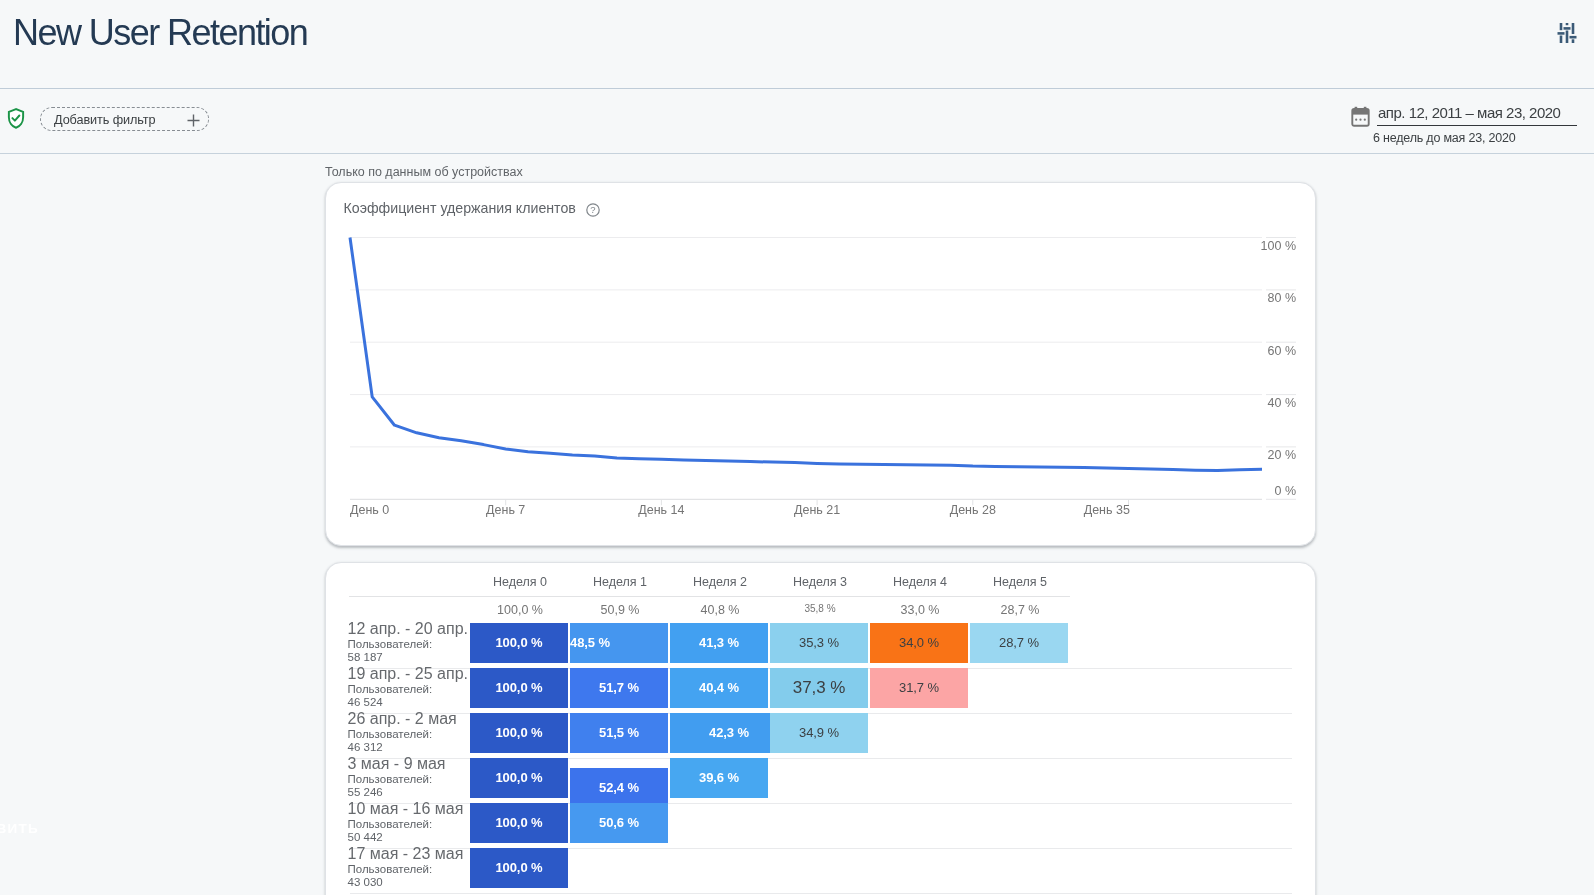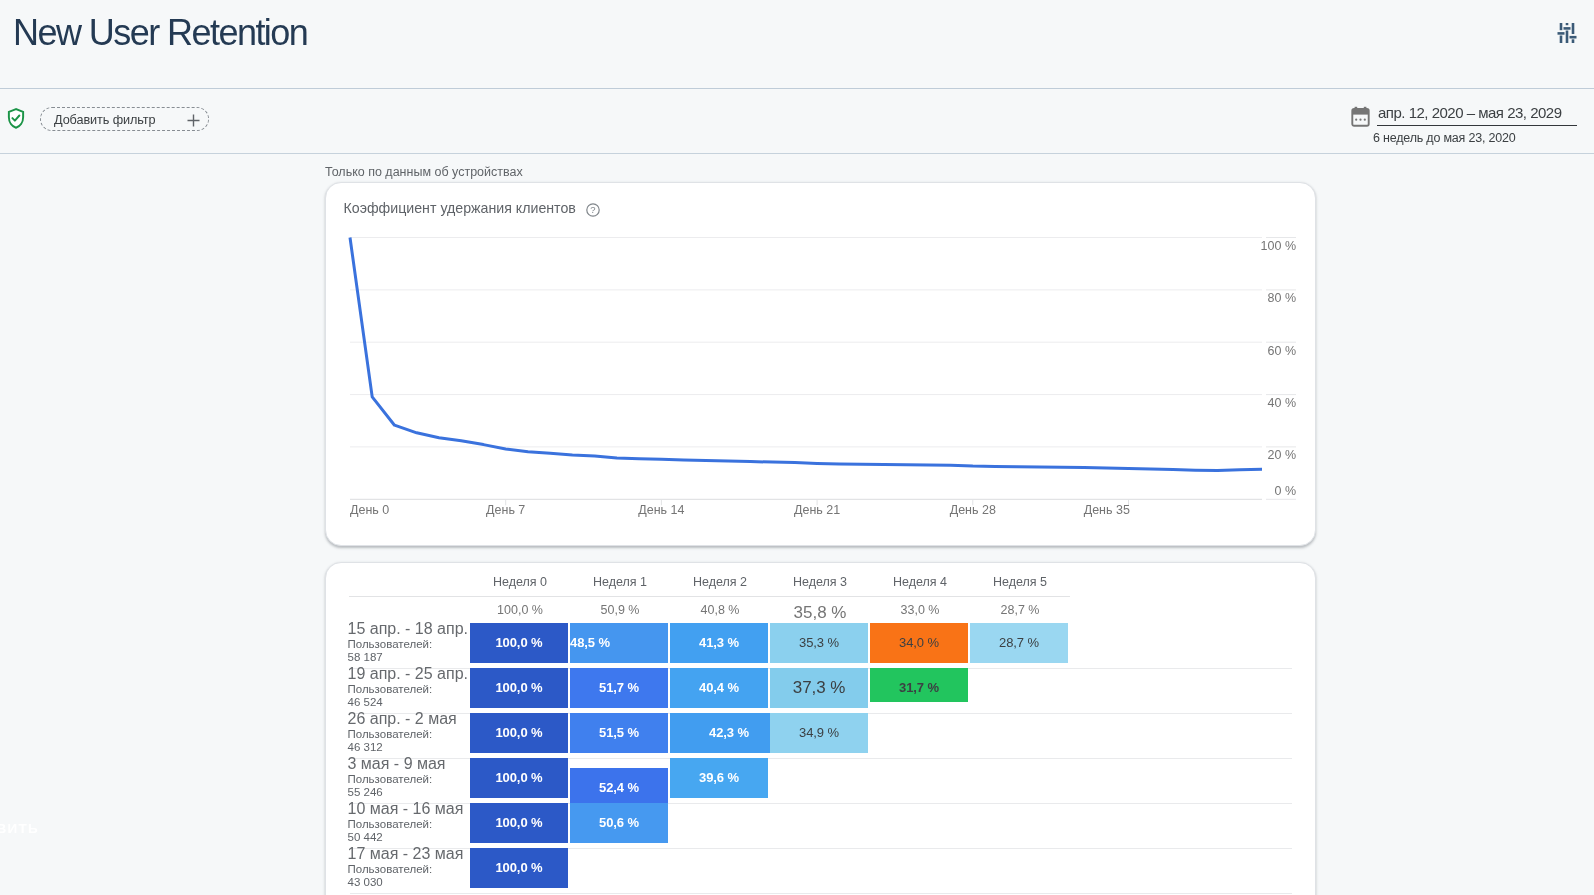--- a/index.html
+++ b/index.html
@@ -40,21 +40,21 @@
 
 <svg style="position:absolute;left:1351px;top:106px" width="19" height="21" viewBox="0 0 19 21" xmlns="http://www.w3.org/2000/svg">
 <rect x="3.6" y="0.8" width="2.6" height="4" fill="#757575"></rect>
     <rect x="12.8" y="0.8" width="2.6" height="4" fill="#757575"></rect>
 <rect x="1.3" y="2.9" width="16.4" height="16.9" rx="1.8" fill="none" stroke="#757575" stroke-width="1.9"></rect>
 <rect x="1.3" y="3" width="16.4" height="5.6" fill="#757575"></rect>
 <circle cx="5.2" cy="13.7" r="1.1" fill="#757575"></circle>
     <circle cx="9.5" cy="13.7" r="1.1" fill="#757575"></circle>
     <circle cx="13.8" cy="13.7" r="1.1" fill="#757575"></circle>
 </svg>
-<div style="position:absolute;left:1378px;top:103.5px;font-size:15px;letter-spacing:-0.5px;color:#3c4043;white-space:nowrap">апр. 12, 2020 – мая 23, 2029</div>
+<div style="position:absolute;left:1378px;top:103.5px;font-size:15px;letter-spacing:-0.5px;color:#3c4043;white-space:nowrap">апр. 12, 2011 – мая 23, 2020</div>
 <div style="position:absolute;left:1377px;top:124.5px;width:200px;height:1.4px;background:#33373b"></div>
 <div style="position:absolute;left:1373px;top:131px;font-size:12.5px;letter-spacing:-0.2px;color:#3c4043;white-space:nowrap">6 недель до мая 23, 2020</div>
 
 <div style="position:absolute;left:325px;top:165px;font-size:12.5px;color:#606468">Только по данным об устройствах</div>
 
 <div class="card" style="left:325px;top:182px;width:991px;height:364px">
 <div style="position:absolute;left:17.5px;top:17px;font-size:14.2px;color:#5f6368">Коэффициент удержания клиентов</div>
 <svg style="position:absolute;left:260px;top:20px" width="14" height="14" viewBox="0 0 14 14">
       <circle cx="7" cy="7" r="6.2" fill="none" stroke="#80868b" stroke-width="1.2"></circle>
       <text x="7" y="10.4" text-anchor="middle" font-size="9.5" fill="#80868b" font-family="Liberation Sans">?</text>
@@ -97,46 +97,46 @@
 <div style="position:absolute;left:144px;top:12px;width:100px;text-align:center;font-size:12.5px;color:#5f6368">Неделя 0</div>
 <div style="position:absolute;left:244px;top:12px;width:100px;text-align:center;font-size:12.5px;color:#5f6368">Неделя 1</div>
 <div style="position:absolute;left:344px;top:12px;width:100px;text-align:center;font-size:12.5px;color:#5f6368">Неделя 2</div>
 <div style="position:absolute;left:444px;top:12px;width:100px;text-align:center;font-size:12.5px;color:#5f6368">Неделя 3</div>
 <div style="position:absolute;left:544px;top:12px;width:100px;text-align:center;font-size:12.5px;color:#5f6368">Неделя 4</div>
 <div style="position:absolute;left:644px;top:12px;width:100px;text-align:center;font-size:12.5px;color:#5f6368">Неделя 5</div>
 <div style="position:absolute;left:23px;top:33px;width:721px;height:1px;background:#e2e3e5"></div>
 <div style="position:absolute;left:144px;top:40px;width:100px;text-align:center;font-size:12.5px;color:#757575">100,0 %</div>
 <div style="position:absolute;left:244px;top:40px;width:100px;text-align:center;font-size:12.5px;color:#757575">50,9 %</div>
 <div style="position:absolute;left:344px;top:40px;width:100px;text-align:center;font-size:12.5px;color:#757575">40,8 %</div>
-<div style="position:absolute;left:444px;top:40px;width:100px;text-align:center;font-size:17px;color:#757575">35,8 %</div>
+<div style="position:absolute;left:444px;top:40px;width:100px;text-align:center;font-size:10px;color:#757575">35,8 %</div>
 <div style="position:absolute;left:544px;top:40px;width:100px;text-align:center;font-size:12.5px;color:#757575">33,0 %</div>
 <div style="position:absolute;left:644px;top:40px;width:100px;text-align:center;font-size:12.5px;color:#757575">28,7 %</div>
 <div style="position:absolute;left:24px;top:104.8px;width:942px;height:1px;background:#e9eaec"></div>
 <div style="position:absolute;left:21.5px;top:58.0px;width:122px">
-<div style="font-size:16px;color:#66696d;line-height:16.5px;white-space:nowrap">15 апр. - 18 апр.</div>
+<div style="font-size:16px;color:#66696d;line-height:16.5px;white-space:nowrap">12 апр. - 20 апр.</div>
 <div style="font-size:11.5px;color:#5f6368;line-height:12.8px;margin-top:0.7px">Пользователей:</div>
 <div style="font-size:11.5px;color:#5f6368;line-height:12.8px">58 187</div>
     </div>
 <div style="position:absolute;left:144px;top:60.0px;width:98px;height:40px;background:#2c59c7;color:#fff;font-weight:bold;font-size:13px;letter-spacing:-0.1px;text-align:center;line-height:40px">100,0 %</div>
 <div style="position:absolute;left:244px;top:60.0px;width:98px;height:40px;background:#4596ef;color:#fff;font-weight:bold;font-size:13px;letter-spacing:-0.1px;text-align:left;line-height:40px">48,5 %</div>
 <div style="position:absolute;left:344px;top:60.0px;width:98px;height:40px;background:#42a0f1;color:#fff;font-weight:bold;font-size:13px;letter-spacing:-0.1px;text-align:center;line-height:40px">41,3 %</div>
 <div style="position:absolute;left:444px;top:60.0px;width:98px;height:40px;background:#8bd0ee;color:#3c4043;font-weight:normal;font-size:13px;letter-spacing:-0.1px;text-align:center;line-height:40px">35,3 %</div>
 <div style="position:absolute;left:544px;top:60.0px;width:98px;height:40px;background:#f97316;color:#3c4043;font-weight:normal;font-size:13px;letter-spacing:-0.1px;text-align:center;line-height:40px">34,0 %</div>
 <div style="position:absolute;left:644px;top:60.0px;width:98px;height:40px;background:#9ad7f1;color:#3c4043;font-weight:normal;font-size:13px;letter-spacing:-0.1px;text-align:center;line-height:40px">28,7 %</div>
 <div style="position:absolute;left:24px;top:149.8px;width:942px;height:1px;background:#e9eaec"></div>
 <div style="position:absolute;left:21.5px;top:103.1px;width:122px">
 <div style="font-size:16px;color:#66696d;line-height:16.5px;white-space:nowrap">19 апр. - 25 апр.</div>
 <div style="font-size:11.5px;color:#5f6368;line-height:12.8px;margin-top:0.7px">Пользователей:</div>
 <div style="font-size:11.5px;color:#5f6368;line-height:12.8px">46 524</div>
     </div>
 <div style="position:absolute;left:144px;top:105.1px;width:98px;height:40px;background:#2c59c7;color:#fff;font-weight:bold;font-size:13px;letter-spacing:-0.1px;text-align:center;line-height:40px">100,0 %</div>
 <div style="position:absolute;left:244px;top:105.1px;width:98px;height:40px;background:#3e78ee;color:#fff;font-weight:bold;font-size:13px;letter-spacing:-0.1px;text-align:center;line-height:40px">51,7 %</div>
 <div style="position:absolute;left:344px;top:105.1px;width:98px;height:40px;background:#44a3f1;color:#fff;font-weight:bold;font-size:13px;letter-spacing:-0.1px;text-align:center;line-height:40px">40,4 %</div>
 <div style="position:absolute;left:444px;top:105.1px;width:98px;height:40px;background:#83ccec;color:#3c4043;font-weight:normal;font-size:17px;letter-spacing:-0.1px;text-align:center;line-height:40px">37,3 %</div>
-<div style="position:absolute;left:544px;top:105.1px;width:98px;height:34px;background:#22c55e;color:#3c4043;font-weight:bold;font-size:13px;letter-spacing:-0.1px;text-align:center;line-height:40px">31,7 %</div>
+<div style="position:absolute;left:544px;top:105.1px;width:98px;height:40px;background:#fca5a5;color:#3c4043;font-weight:normal;font-size:13px;letter-spacing:-0.1px;text-align:center;line-height:40px">31,7 %</div>
 <div style="position:absolute;left:24px;top:194.9px;width:942px;height:1px;background:#e9eaec"></div>
 <div style="position:absolute;left:21.5px;top:148.1px;width:122px">
 <div style="font-size:16px;color:#66696d;line-height:16.5px;white-space:nowrap">26 апр. - 2 мая</div>
 <div style="font-size:11.5px;color:#5f6368;line-height:12.8px;margin-top:0.7px">Пользователей:</div>
 <div style="font-size:11.5px;color:#5f6368;line-height:12.8px">46 312</div>
     </div>
 <div style="position:absolute;left:144px;top:150.1px;width:98px;height:40px;background:#2c59c7;color:#fff;font-weight:bold;font-size:13px;letter-spacing:-0.1px;text-align:center;line-height:40px">100,0 %</div>
 <div style="position:absolute;left:244px;top:150.1px;width:98px;height:40px;background:#4080ee;color:#fff;font-weight:bold;font-size:13px;letter-spacing:-0.1px;text-align:center;line-height:40px">51,5 %</div>
 <div style="position:absolute;left:344px;top:150.1px;width:118px;height:40px;background:#419df0;color:#fff;font-weight:bold;font-size:13px;letter-spacing:-0.1px;text-align:center;line-height:40px">42,3 %</div>
 <div style="position:absolute;left:444px;top:150.1px;width:98px;height:40px;background:#8fd2ef;color:#3c4043;font-weight:normal;font-size:13px;letter-spacing:-0.1px;text-align:center;line-height:40px">34,9 %</div>

